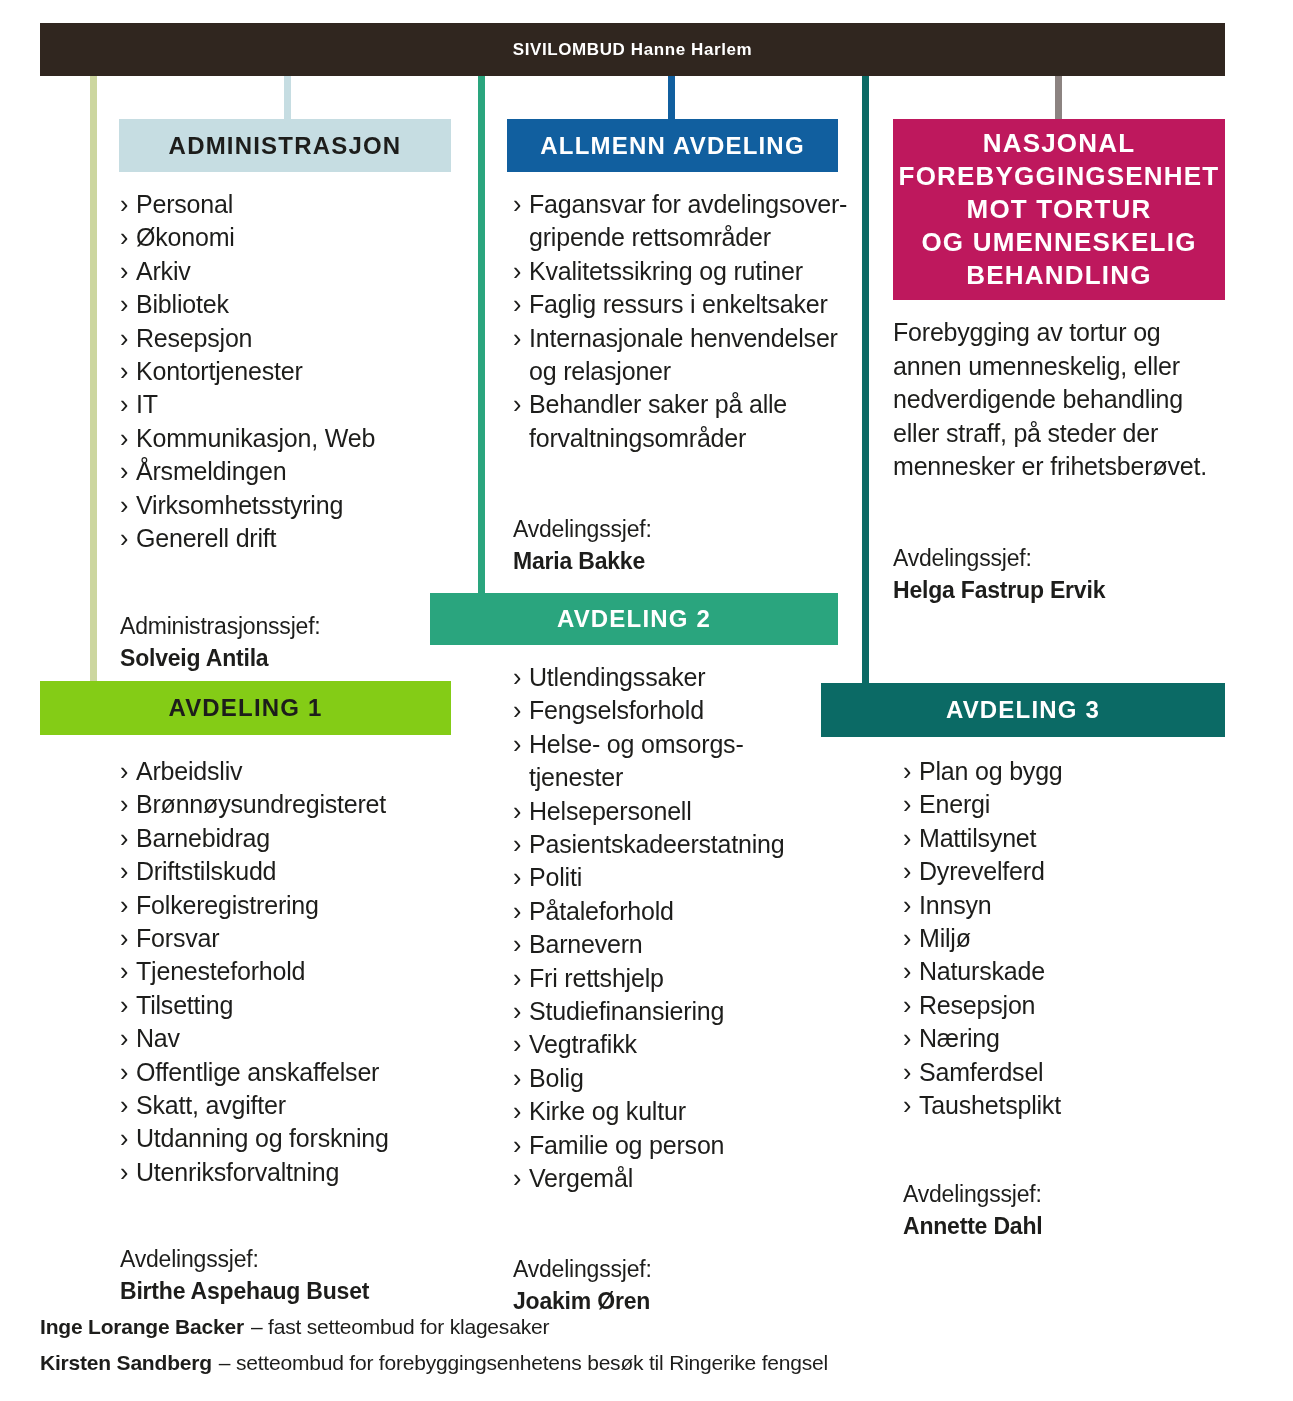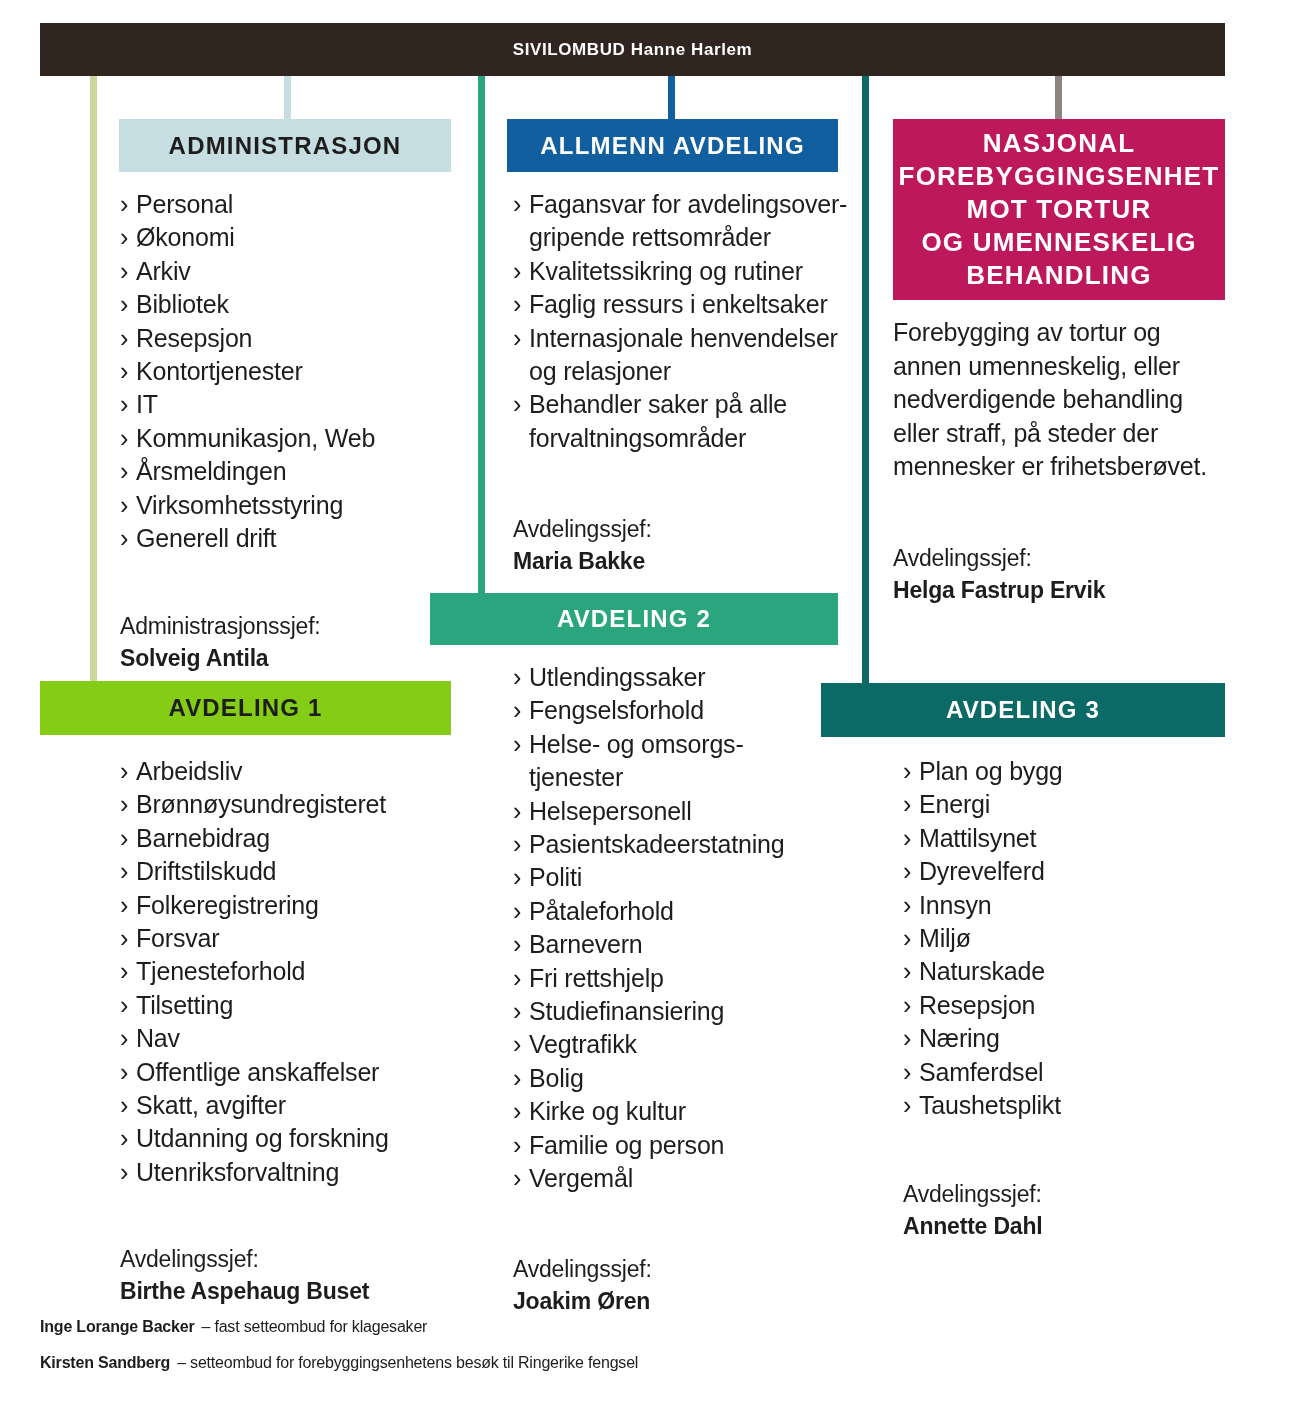--- a/index.html
+++ b/index.html
@@ -47,21 +47,21 @@
     font-size:25px;line-height:33.5px;white-space:pre-line;
   }
   .chief{position:absolute;font-size:23px;line-height:32px;margin-top:36px;}
   .chief .name{font-weight:bold;}
   .chief-admin{left:120px;top:574px;}
   .chief-allmenn{left:513px;top:477px;}
   .chief-nasjonal{left:893px;top:506px;}
   .chief-avd1{left:120px;top:1207px;}
   .chief-avd2{left:513px;top:1217px;}
   .chief-avd3{left:903px;top:1142px;}
-  .deputy{position:absolute;left:40px;font-size:16px;line-height:30px;}
+  .deputy{position:absolute;left:40px;font-size:21px;line-height:30px;}
   .deputy .name{font-weight:bold;margin-right:7px;}
   .dep-1{top:1312px;}
   .dep-2{top:1348px;}
 </style>
 </head>
 <body>
 
 <div id="canvas">
 
   <div class="topbar">

